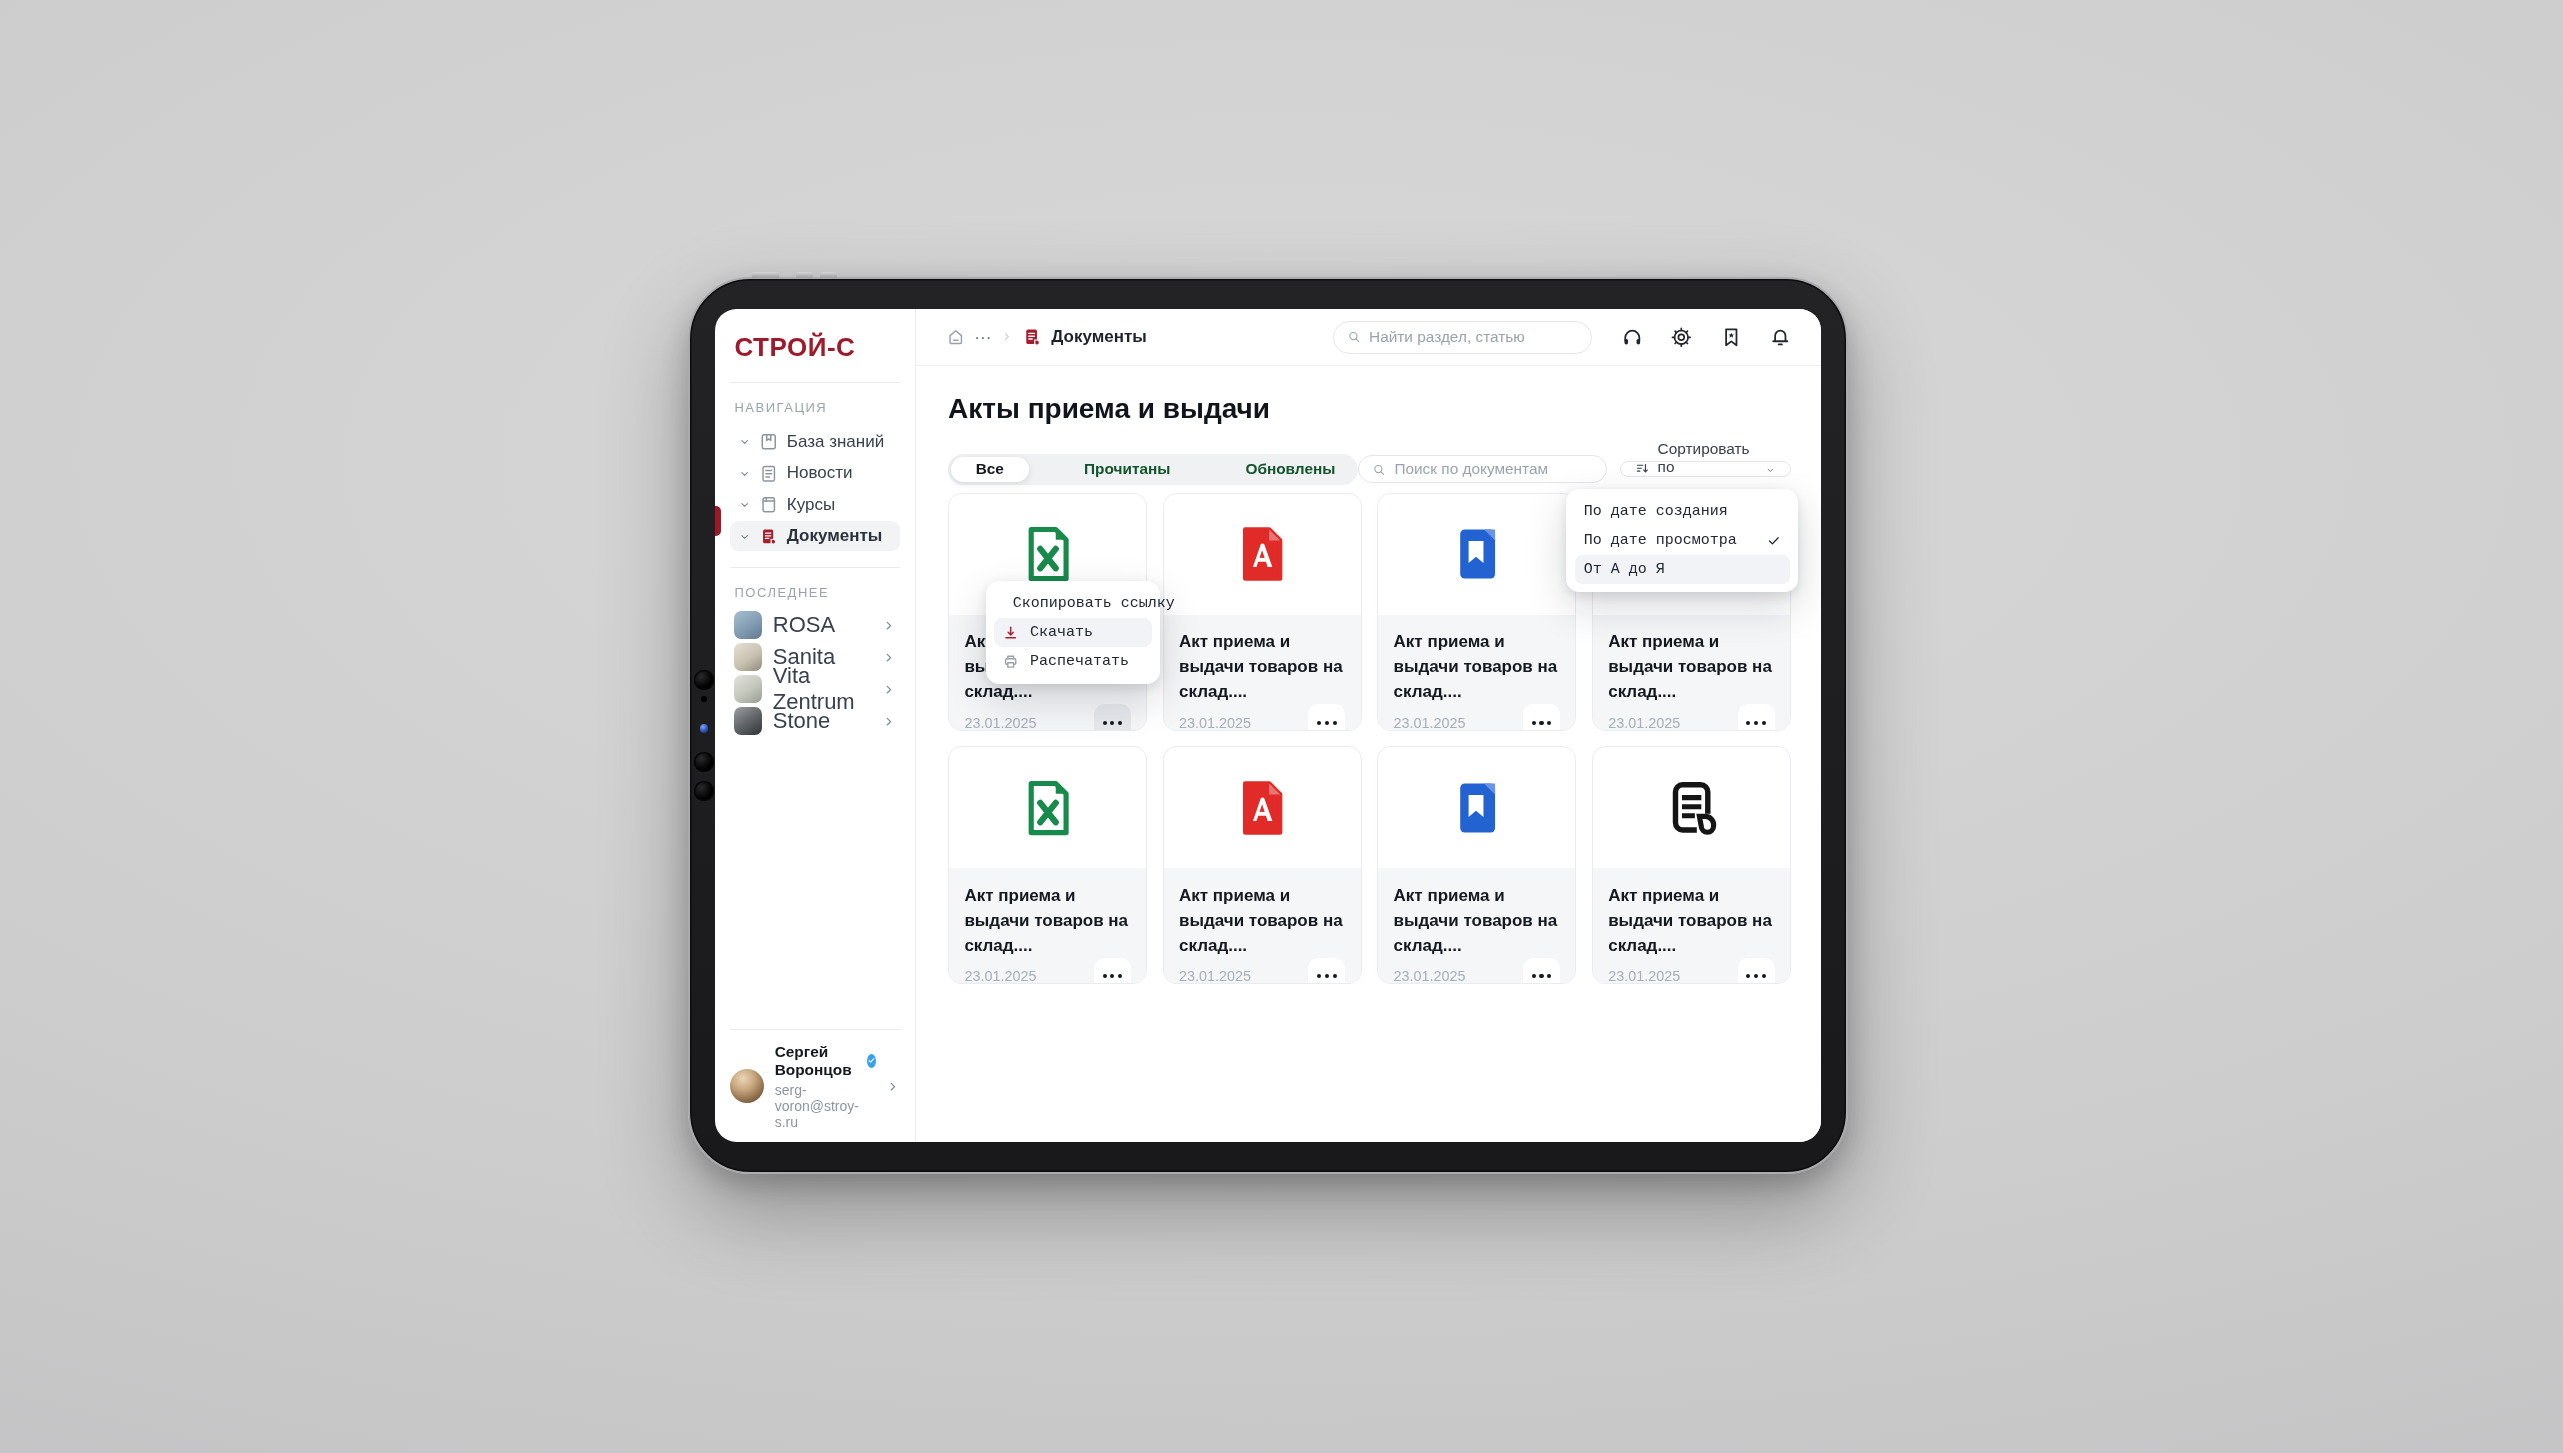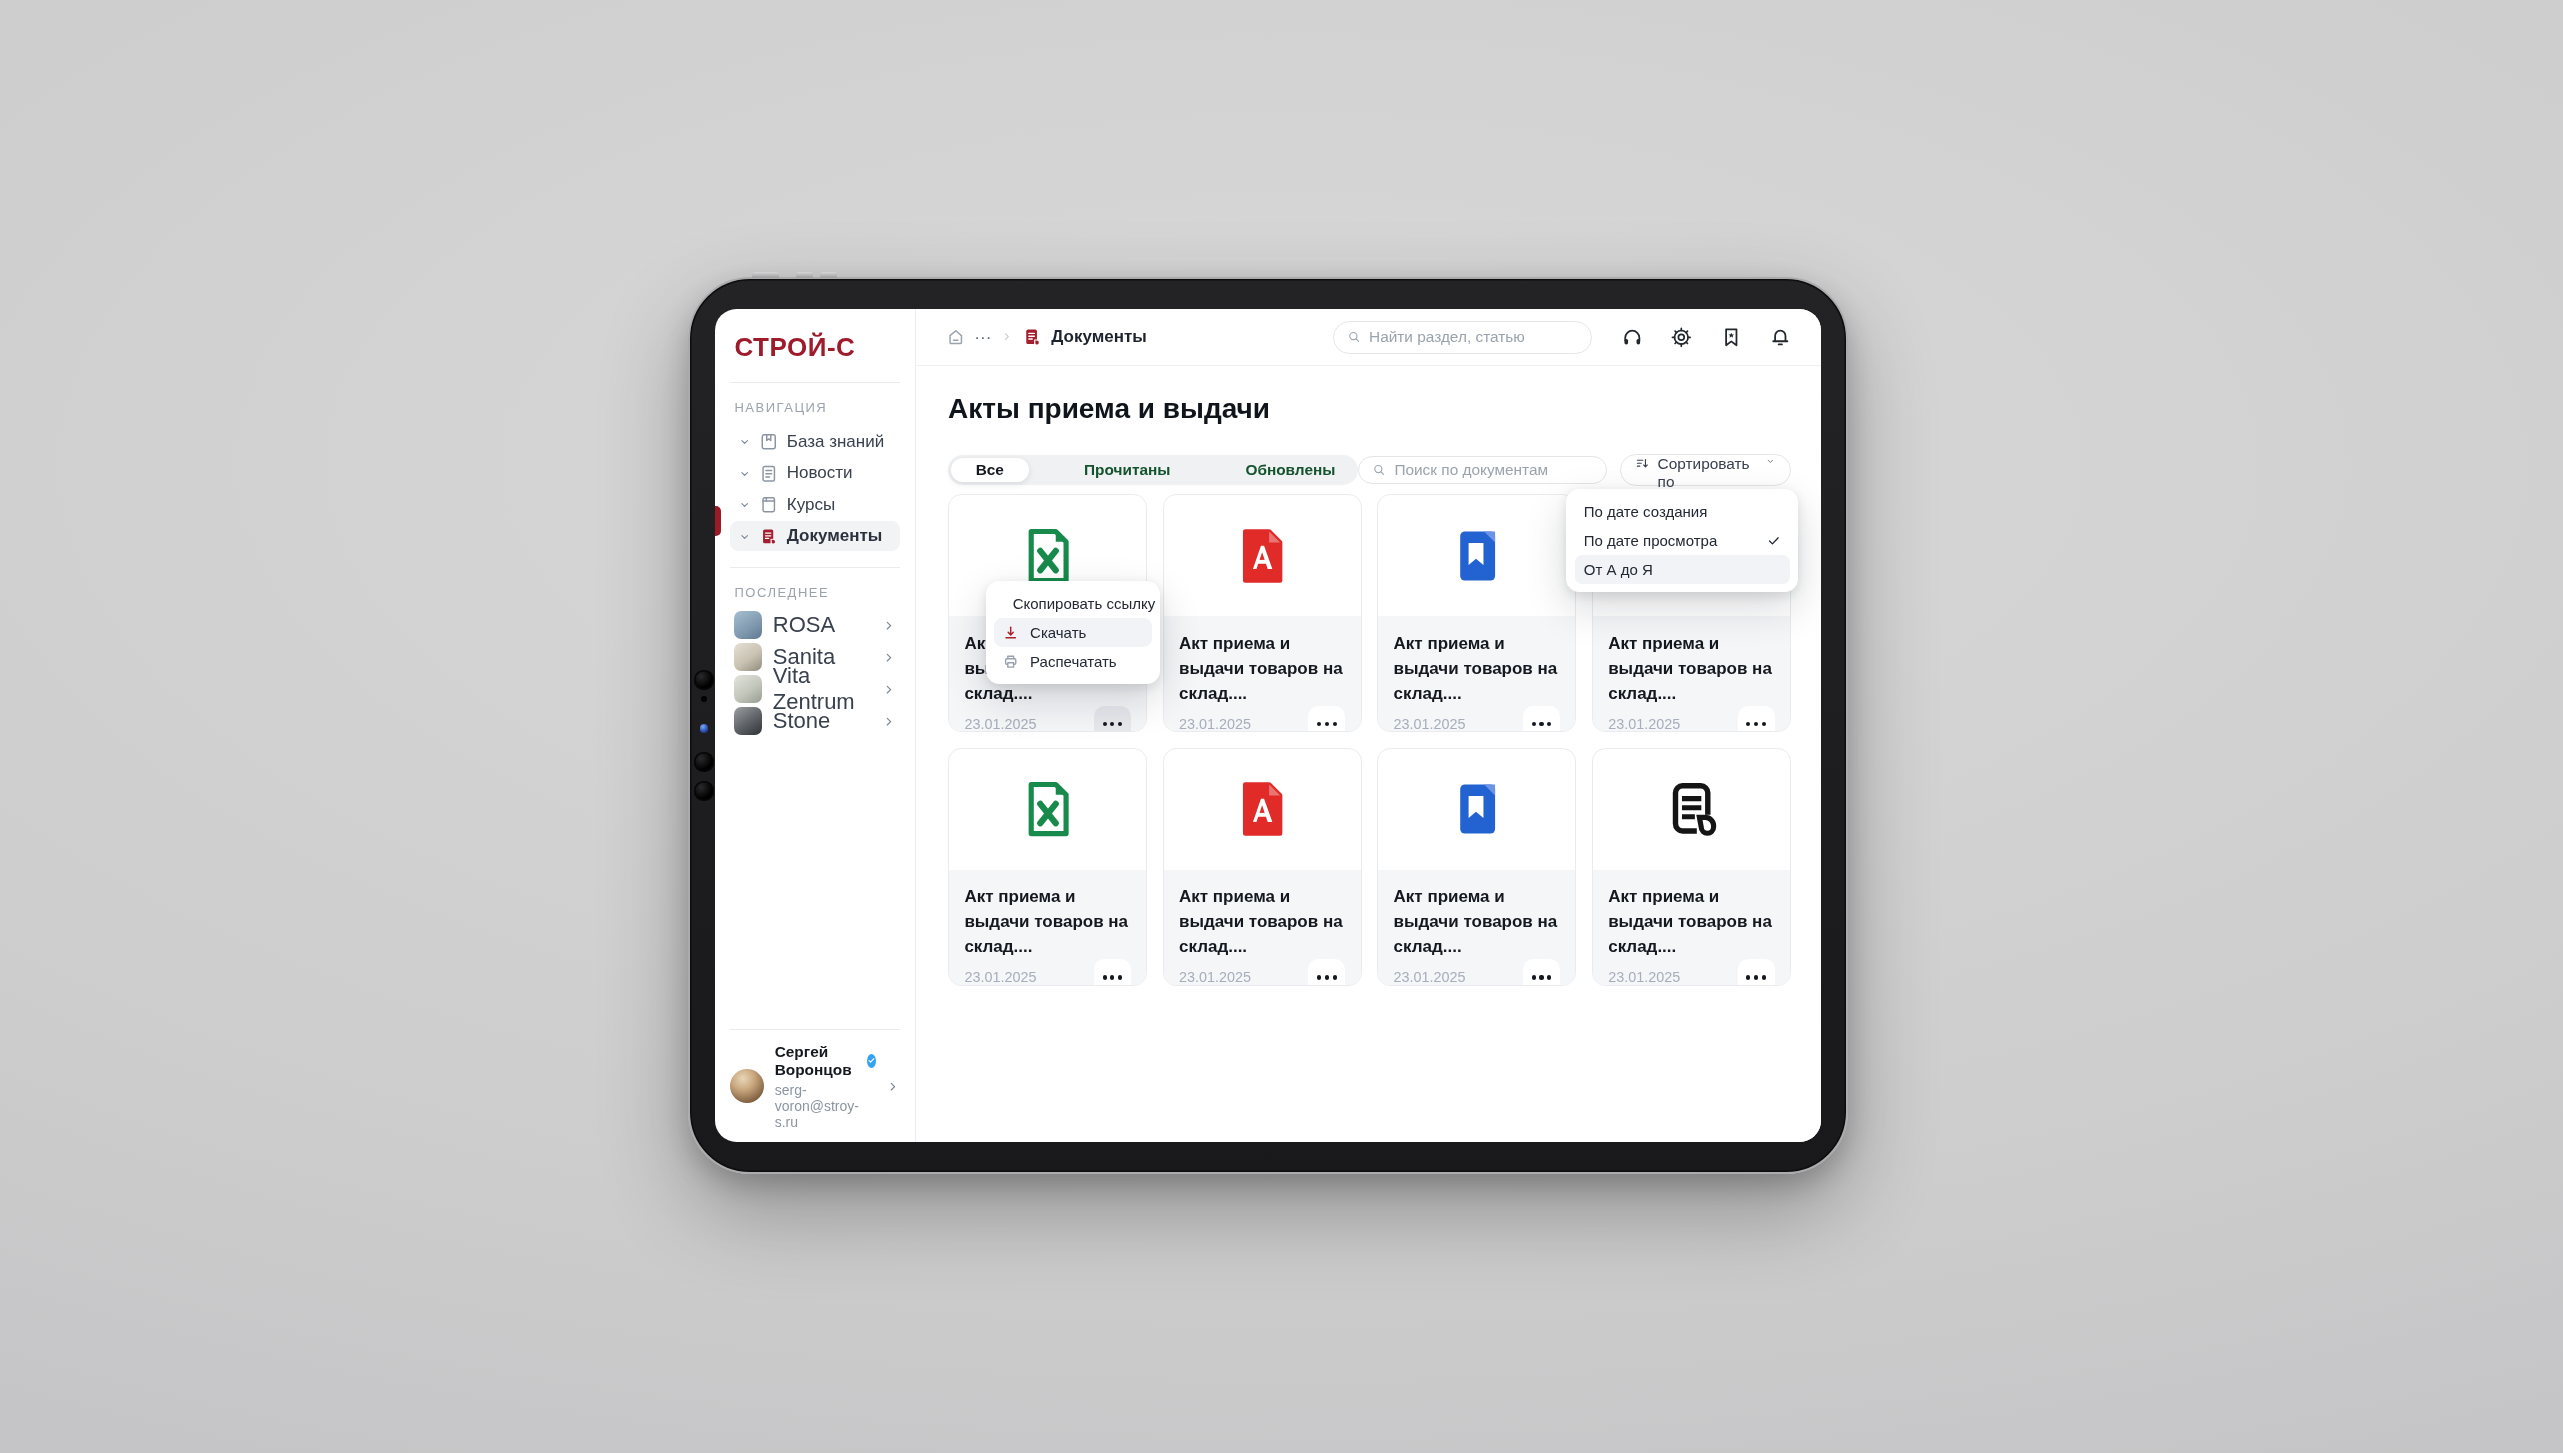--- a/index.html
+++ b/index.html
@@ -91,21 +91,21 @@
   .page { flex:1; position:relative; padding:0 30px 0 32px; }
   h1.title { margin-top:27px; font-size:28px; line-height:32px; font-weight:700; color:#10141b; }
   .toolbar { margin-top:29px; display:flex; align-items:center; }
   .tabs { display:flex; align-items:center; background:#eff1f3; border-radius:512px; padding:3.1px;gap:36px; }
   .tab { height:24.6px; padding:0 19.5px; display:flex; align-items:center; border-radius:512px; cursor:pointer; }
   .tab span { font-size:15.4px; color:#14532d; font-weight:700; }
   .tab.is-active { background:#fff; padding:0 24.6px; box-shadow:0 2.1px 7.2px rgba(20,24,31,.10); }
   .tab.is-active span { color:#14181f; font-weight:600; }
   .toolbar .spacer { flex:1; }
   .docsearch { width:277px; height:28px; margin-right:12.3px; }
-  .sortbtn { height:32px; border:1px solid #e3e5e8; border-radius:512px; display:flex; align-items:flex-start; gap:8.2px; padding:0 14.4px; cursor:pointer; background:#fff; }
+  .sortbtn { height:16px; border:1px solid #e3e5e8; border-radius:512px; display:flex; align-items:flex-end; gap:8.2px; padding:0 14.4px; cursor:pointer; background:#fff; }
   .sortbtn .sic { width:16.4px; height:16.4px; color:#39414e; display:flex; }
   .sortbtn .sic svg, .sortbtn .cdown svg { width:100%; height:100%; }
   .sortbtn span.lbl { font-size:15.4px; color:#39414e; font-weight:500; }
   .sortbtn .cdown { width:12.3px; height:12.3px; color:#6d7683; display:flex; }
 
   .grid { margin-top:8.2px; display:grid; grid-template-columns:repeat(4,1fr); gap:15.4px; }
   .card { height:238px; border:1px solid #e9ebee; border-radius:13.3px; background:#fff; overflow:hidden; display:flex; flex-direction:column; cursor:pointer; }
   .card-top { height:121px; flex:0 0 121px; display:flex; align-items:center; justify-content:center; }
   .fi { display:none; width:62px; height:62px; }
   .fi svg { width:100%; height:100%; }
@@ -113,21 +113,21 @@
   .card-bottom { flex:1; background:#f5f6f8; padding:14.4px 15.4px 11.3px; display:flex; flex-direction:column; }
   .card-title { font-size:17px; line-height:25px; font-weight:600; color:#14181f; }
   .card-foot { margin-top:auto; display:flex; align-items:center; justify-content:space-between; }
   .card-date { font-size:14.4px; color:#a6aebb; }
   .more { width:37px; height:37px; border:none; border-radius:10.3px; background:#fff; display:flex; align-items:center; justify-content:center; gap:3.6px; cursor:pointer; }
   .more i { width:4.1px; height:4.1px; border-radius:50%; background:#14181f; }
   .more.pressed { background:#e6e8ec; }
 
   
   .menu { position:absolute; background:#fff; border-radius:13.3px; padding:8.2px;
-    box-shadow:0 15.4px 41px rgba(15,20,30,.16), 0 3.1px 10.3px rgba(15,20,30,.10); z-index:40; }
+    box-shadow:0 15.4px 41px rgba(15,20,30,.16), 0 3.1px 10.3px rgba(15,20,30,.10); z-index:40;font-family:Liberation Mono, monospace; }
   .ctx-menu { left:271px; top:272px; width:174px; }
   .menu-row { height:29px; display:flex; align-items:center; gap:10.3px; padding:0 8.2px; border-radius:8.2px; font-size:15px; color:#222834; font-weight:500; white-space:nowrap; cursor:pointer; }
   .menu-row.hl { background:#f2f3f6; }
   .micon { width:17.4px; height:17.4px; display:flex; color:#98a1ad; }
   .micon svg { width:100%; height:100%; }
   .menu-row .mi { display:none; }
   .menu-row.v-share .mi-share, .menu-row.v-print .mi-print { display:block; }
   .menu-row.v-download .mi-download { display:block; color:#AD1F2A; }
   .sort-menu { top:180px; right:22.6px; width:232px; }
   .sort-row { height:29px; display:flex; align-items:center; justify-content:space-between; padding:0 9.2px; border-radius:7.2px; font-size:15px; color:#222834; font-weight:500; cursor:pointer; }

